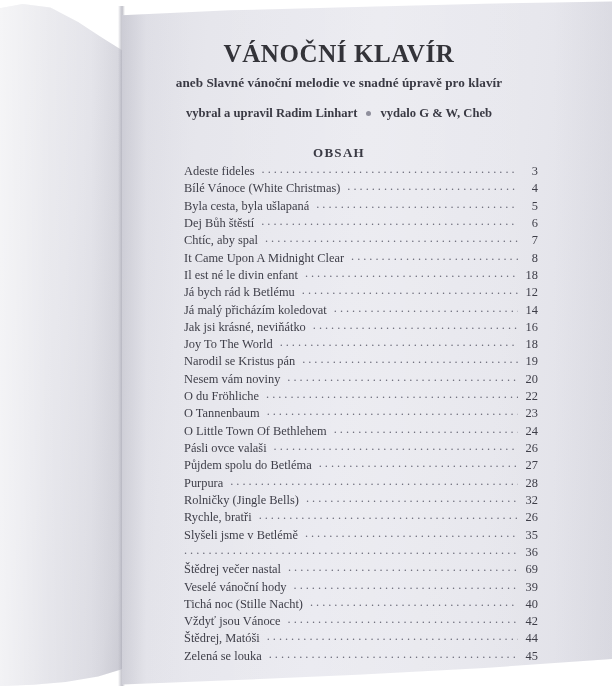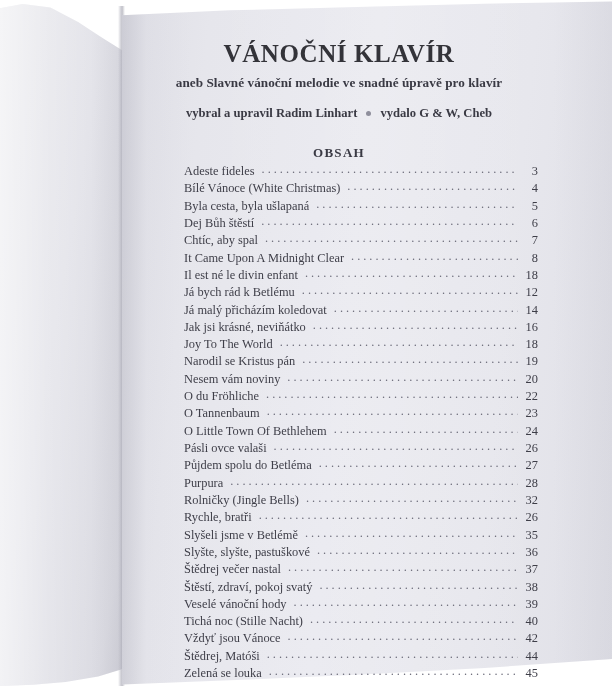--- a/index.html
+++ b/index.html
@@ -312,33 +312,27 @@
           <span class="toc-title">Rychle, bratři</span>
           <span class="toc-leader"></span>
           <span class="toc-page">26</span>
         </div>
         <div class="toc-row">
           <span class="toc-title">Slyšeli jsme v Betlémě</span>
           <span class="toc-leader"></span>
           <span class="toc-page">35</span>
         </div>
         <div class="toc-row">
-          <span class="toc-title">Slyšte, slyšte, pastuškové</span>
           <span class="toc-leader"></span>
           <span class="toc-page">36</span>
         </div>
         <div class="toc-row">
           <span class="toc-title">Štědrej večer nastal</span>
           <span class="toc-leader"></span>
-          <span class="toc-page">37</span>
-        </div>
-        <div class="toc-row">
-          <span class="toc-title">Štěstí, zdraví, pokoj svatý</span>
-          <span class="toc-leader"></span>
-          <span class="toc-page">38</span>
+          <span class="toc-page">69</span>
         </div>
         <div class="toc-row">
           <span class="toc-title">Veselé vánoční hody</span>
           <span class="toc-leader"></span>
           <span class="toc-page">39</span>
         </div>
         <div class="toc-row">
           <span class="toc-title">Tichá noc (Stille Nacht)</span>
           <span class="toc-leader"></span>
           <span class="toc-page">40</span>

